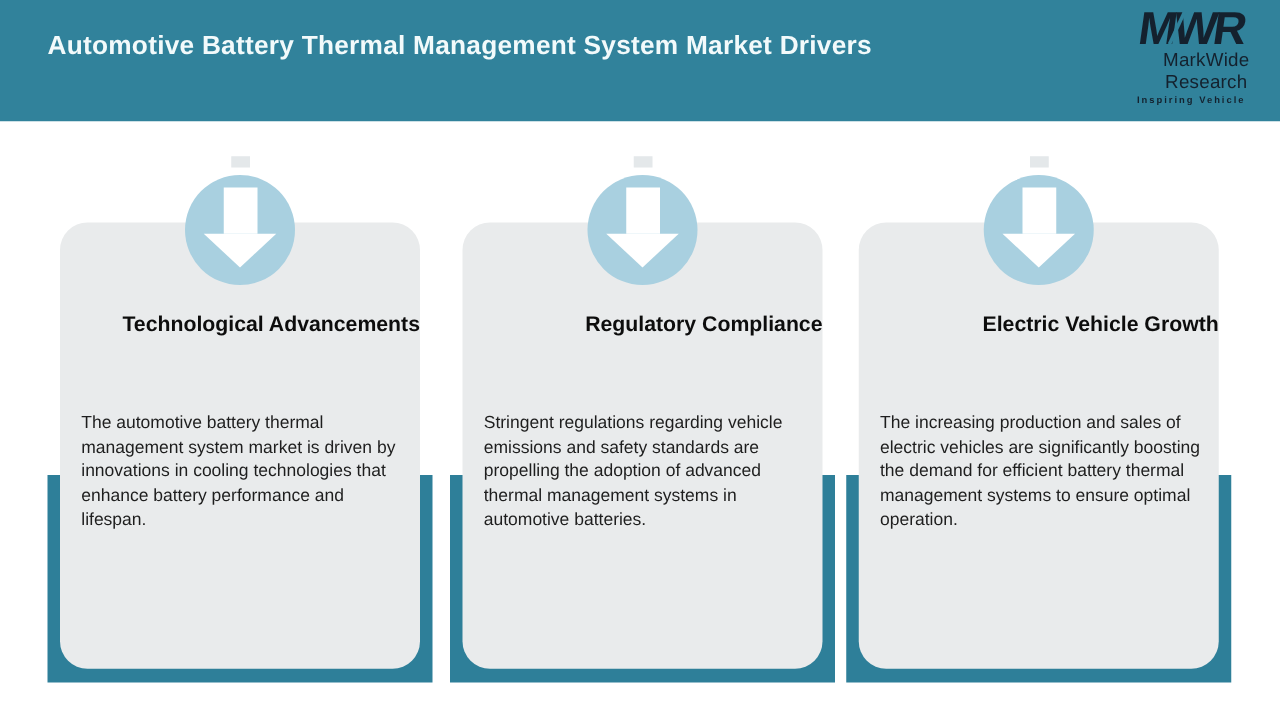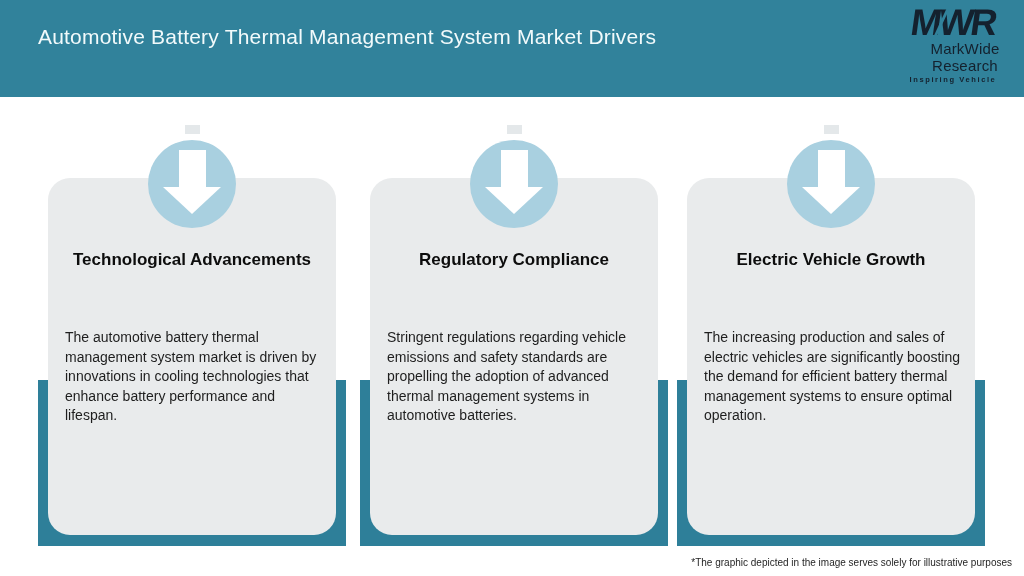--- a/index.html
+++ b/index.html
@@ -9,21 +9,21 @@
     background:#ffffff; overflow:hidden;
   }
 
   
   .header {
     position:absolute; left:0; top:0; width:1024px; height:97px;
     background:#31829b;
   }
   .header-title {
     position:absolute; left:38px; top:25px;
-    font-size:21px; font-weight:normal; color:#f2fafb;
+    font-size:21px; font-weight:bold; color:#f2fafb;
     letter-spacing:0.2px;
   }
   .logo {
     position:absolute; right:12px; top:4px; width:118px; text-align:center;
     color:#14212e;
   }
   .logo-monogram {
     position:relative; display:inline-block;
     font-size:37px; font-weight:bold; letter-spacing:-3px;
     transform:skewX(-8deg); line-height:38px; color:#14212e;
@@ -47,21 +47,21 @@
   .card {
     position:absolute; top:178px; width:288px; height:357px;
     background:#e9ebec; border-radius:22px;
   }
   .card-1 { left:48px; }
   .card-2 { left:370px; }
   .card-3 { left:687px; }
 
   .card-title {
     position:absolute; top:72px; left:0; right:0;
-    text-align:center; font-size:17px; font-weight:bold; color:#0d0d0d;
+    text-align:right; font-size:17px; font-weight:bold; color:#0d0d0d;
   }
   .card-body {
     position:absolute; top:150px; left:17px; right:15px;
     font-size:14px; line-height:19.5px; color:#1e1e1e;
   }
 
   
   .tick {
     position:absolute; top:125px; width:15px; height:9px;
     background:#e4e8ea;
@@ -144,15 +144,14 @@
       <div class="arrow-head"></div>
     </div>
   </div>
   <div class="circle circle-3">
     <div class="arrow">
       <div class="arrow-stem"></div>
       <div class="arrow-head"></div>
     </div>
   </div>
 
-  <div class="disclaimer">*The graphic depicted in the image serves solely for illustrative purposes</div>
 
 </div>
 
 </body></html>

